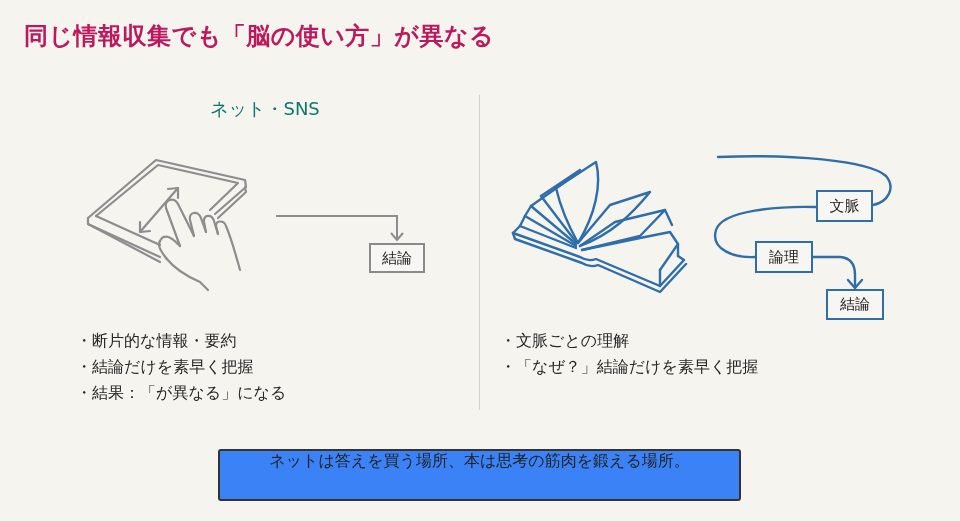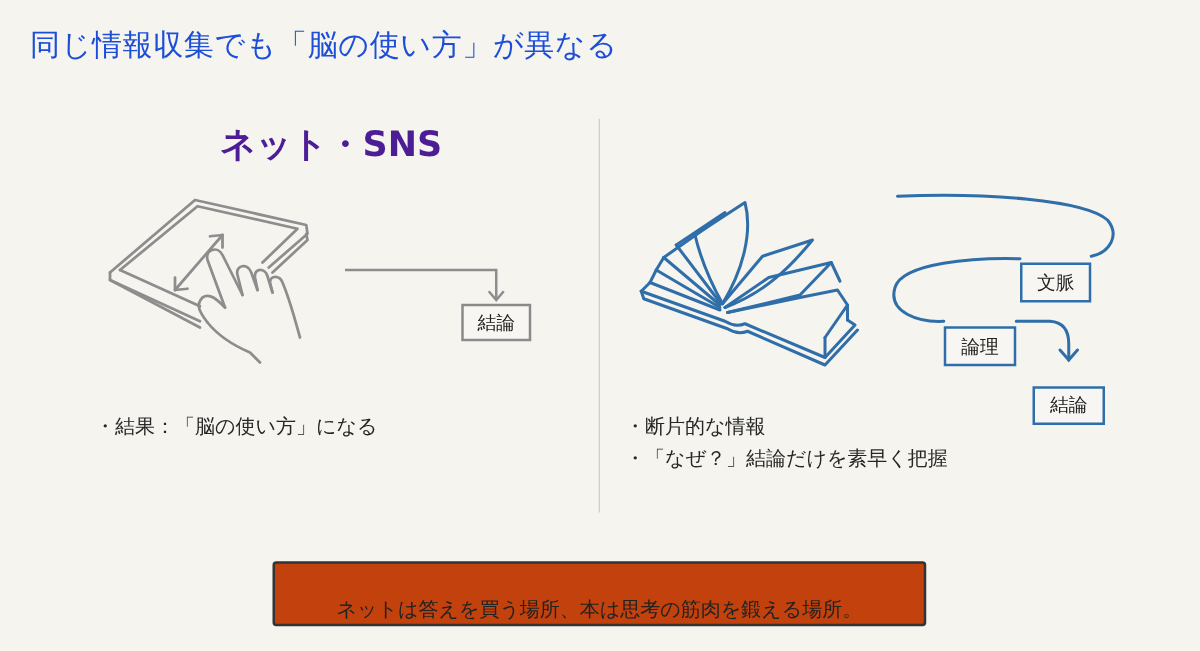--- a/index.html
+++ b/index.html
@@ -5,48 +5,48 @@
   * { box-sizing: border-box; margin: 0; padding: 0; }
   html, body {
     width: 960px; height: 521px; overflow: hidden;
     background: #f5f4ef;
     font-family: "DejaVu Sans", "Liberation Sans", sans-serif;
     color: #1e1e1e;
   }
   .stage { position: relative; width: 960px; height: 521px; background: #f5f4ef; }
   .title {
     position: absolute; left: 24px; top: 20px;
-    font-size: 24px; font-weight: normal; letter-spacing: 0.5px; color: #1d4ed8;
+    font-size: 24px; font-weight: bold; letter-spacing: 0.5px; color: #be185d;
   }
   .col-heading {
-    position: absolute; font-size: 28px; font-weight: bold; color: #4c1d95;
+    position: absolute; font-size: 18px; font-weight: normal; color: #0f766e;
     text-align: center;
   }
   .h-left { left: 150px; top: 97px; width: 230px; }
   .h-right { left: 625px; top: 97px; width: 150px; }
   .divider {
     position: absolute; left: 479px; top: 95px; width: 1px; height: 315px;
     background: #cfcfcb;
   }
   .bullets { position: absolute; list-style: none; }
   .bullets li { font-size: 16px; line-height: 26px; height: 26px; white-space: nowrap; color: #262626; }
   .bullets li::before { content: "・"; }
   .b-left { left: 76px; top: 328px; }
   .b-right { left: 500px; top: 328px; }
   .box-label {
     position: absolute; display: flex; align-items: center; justify-content: center;
     font-size: 15px; background: #f7f6f2; color: #222;
   }
   .gray-box { border: 2px solid #8a8a8a; }
-  .blue-box { border: 2.5px solid #2f6ea8; margin-top: 20px; }
+  .blue-box { border: 2.5px solid #2f6ea8; }
   .summary {
     position: absolute; left: 218px; top: 449px; width: 523px; height: 52px;
     border: 2px solid #333; border-radius: 3px;
-    display: flex; align-items: flex-end; justify-content: center;
-    font-size: 16px; color: #222; background: #c2410c;
+    display: flex; align-items: flex-start; justify-content: center;
+    font-size: 16px; color: #222; background: #3b82f6;
   }
   svg.abs { position: absolute; left: 0; top: 0; }
 </style>
 </head>
 <body>
 
 <div class="stage">
 
   <div class="title">同じ情報収集でも「脳の使い方」が異なる</div>
 
@@ -80,21 +80,23 @@
       <path d="M276 216 L397 216 L397 240"></path>
       <path d="M391 233 L397 240 L403 233"></path>
     </g>
   </svg>
 
   <div class="box-label gray-box" style="left:369px; top:243px; width:56px; height:30px;">
     <span>結論</span>
   </div>
 
   <ul class="bullets b-left">
-    <li>結果：「脳の使い方」になる</li>
+    <li>断片的な情報・要約</li>
+    <li>結論だけを素早く把握</li>
+    <li>結果：「が異なる」になる</li>
   </ul>
 
   <div class="divider"></div>
 
 
   <svg class="abs" width="960" height="521">
     <g fill="none" stroke="#2f6ea8" stroke-width="2.4" stroke-linejoin="round" stroke-linecap="round">
 
       <path d="M513 233 L580 257 Q588 262 596 259 L660 286 L684 260 L678 256"></path>
       <path d="M513 233 L520 226"></path>
@@ -134,21 +136,21 @@
     <span>文脈</span>
   </div>
   <div class="box-label blue-box" style="left:755px; top:241px; width:58px; height:32px;">
     <span>論理</span>
   </div>
   <div class="box-label blue-box" style="left:826px; top:289px; width:58px; height:31px;">
     <span>結論</span>
   </div>
 
   <ul class="bullets b-right">
-    <li>断片的な情報</li>
+    <li>文脈ごとの理解</li>
     <li>「なぜ？」結論だけを素早く把握</li>
   </ul>
 
   <div class="summary">
     <span>ネットは答えを買う場所、本は思考の筋肉を鍛える場所。</span>
   </div>
 
 </div>
 
 </body></html>

